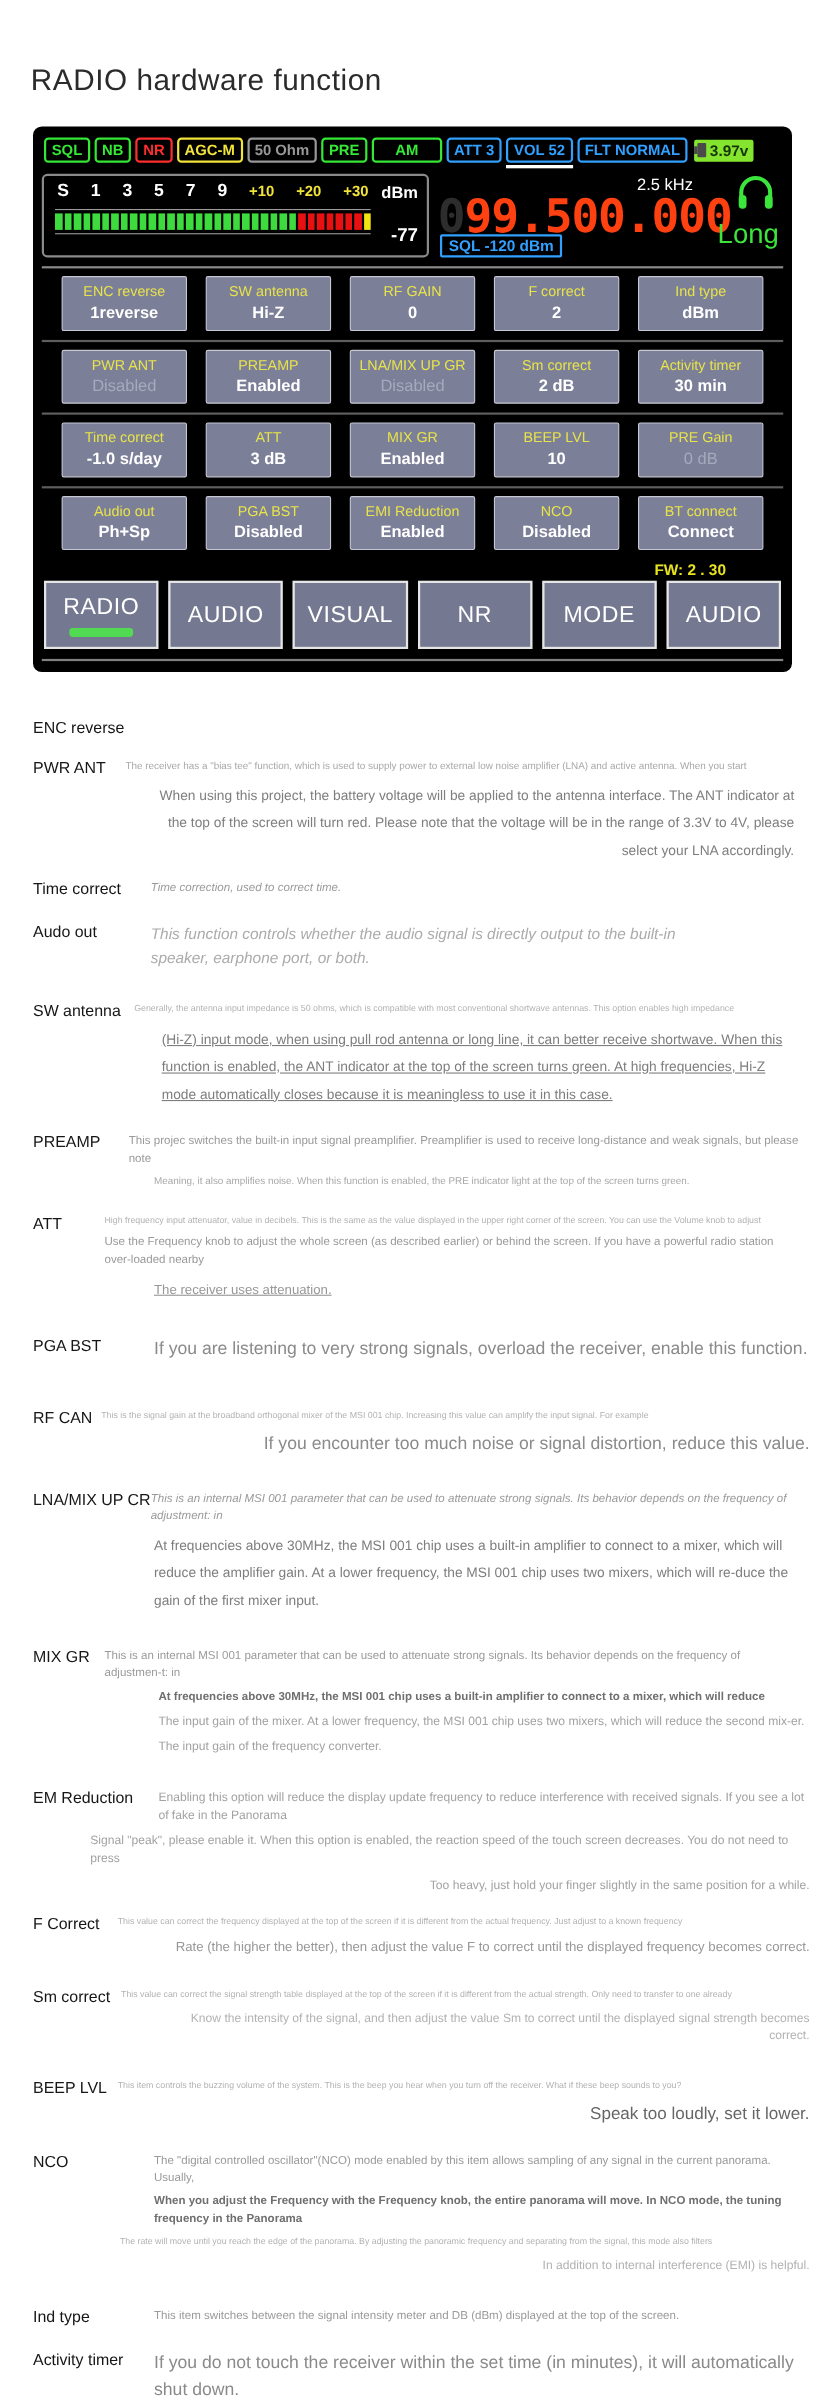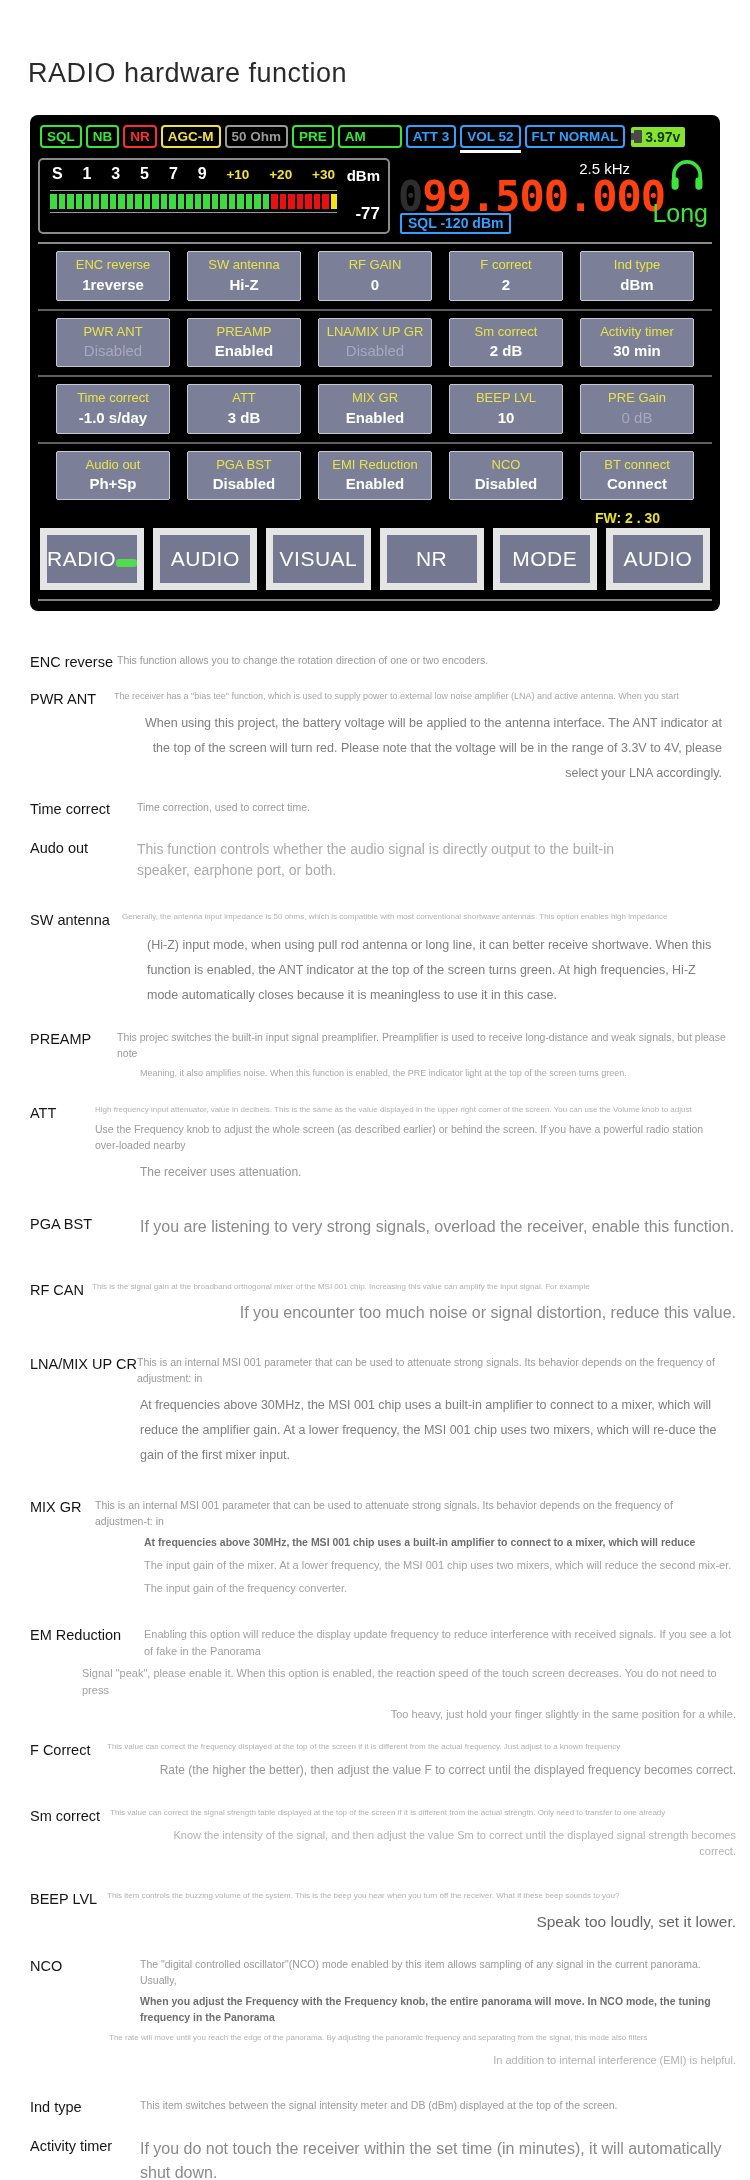--- a/index.html
+++ b/index.html
@@ -12,21 +12,21 @@
   
   .screen { width:690px; margin-left:30px; background:#000; border-radius:8px; padding:6px 8px 10px 8px; }
 
   .status-row { display:flex; align-items:center; gap:4px; padding:4px 2px 6px 2px; }
   .badge { border:2px solid; border-radius:4px; font-size:13.5px; font-weight:bold; padding:2px 5px; white-space:nowrap; position:relative; }
   .c-green { color:#35e835; border-color:#35e835; }
   .c-red { color:#ff2e2e; border-color:#ff2e2e; }
   .c-yellow { color:#f2e33a; border-color:#f2e33a; }
   .c-gray { color:#989898; border-color:#989898; }
   .c-blue { color:#31a0ff; border-color:#31a0ff; }
-  .wide { min-width:64px; text-align:left; }
+  .wide { min-width:64px; text-align:center; }
   .uline::after { content:''; position:absolute; left:-2px; right:-2px; bottom:-7px; height:3px; background:#fff; }
   .battery { margin-left:2px; display:flex; align-items:center; gap:3px; background:#85e52e; color:#16330a; font-weight:bold; font-size:14px; padding:2px 5px 2px 3px; border-radius:2px; }
   .plug { width:8px; height:13px; background:#4a4a4a; border-radius:1px; position:relative; }
   .plug::before { content:''; position:absolute; left:-3px; top:3px; width:3px; height:7px; background:#4a4a4a; }
 
   .meter-freq-row { display:flex; margin-top:4px; height:76px; }
   .smeter-box { width:352px; border:2px solid #8a8a8a; border-radius:5px; padding:5px 8px 4px 10px; display:flex; gap:6px; }
   .smeter-left { flex:1; display:flex; flex-direction:column; }
   .scale-row { display:flex; justify-content:space-between; align-items:baseline; height:22px; padding:0 2px; }
   .scale-lbl { color:#fff; font-weight:bold; font-size:16px; }
@@ -53,21 +53,21 @@
   .grid-row { display:flex; gap:17px; padding:7px 18px 8px 18px; }
   .grid-row + .grid-row { border-top:2px solid #5e5e5e; }
   .grid-btn { flex:1; background:#7b7f98; border:1px solid #c6c8d4; border-radius:2px; text-align:center; padding:4px 2px 5px 2px; }
   .g-label { color:#e8e34a; font-size:13px; line-height:1.35; }
   .g-value { color:#fff; font-size:15px; font-weight:bold; line-height:1.4; }
   .g-value.dim { color:#a7aabd; font-weight:normal; }
 
   .fw-line { color:#e8e320; font-weight:bold; font-size:14px; text-align:right; padding:2px 52px 2px 0; }
 
   .tab-row { display:flex; gap:9px; padding:0 2px; }
-  .tab { flex:1; height:62px; background:#747890; border:7px solid #e5e5e5; display:flex; flex-direction:row; align-items:center; justify-content:center; }
+  .tab { flex:1; height:62px; background:#747890; border:2px solid #e5e5e5; display:flex; flex-direction:column; align-items:center; justify-content:center; }
   .tab-label { color:#fff; font-size:21px; letter-spacing:0.5px; }
   .tab-underline { width:58%; height:8px; border-radius:3px; background:#52db52; margin-top:7px; }
   .tab:not(.active) .tab-label { margin-top:0; }
   .screen-bottom-line { border-top:2px solid #808080; margin-top:9px; }
 
   
   .docs { margin-top:42px; padding:0 14px 0 30px; }
   .doc-row { display:flex; }
   .term { width:92px; flex-shrink:0; color:#161616; font-size:14.5px; white-space:nowrap; padding-top:1px; }
   .desc { flex:1; min-width:0; }
@@ -78,23 +78,23 @@
   .sl   { font-size:14px;   color:#ababab; max-width:500px; }
   .s2   { font-size:11px;   color:#a2a2a2; max-width:648px; }
   .s2l  { font-size:11px;   color:#b2b2b2; }
   .sd   { font-size:10.5px; color:#6f6f6f; font-weight:bold; max-width:628px; }
   .m2   { font-size:12px;   color:#979797; }
   .big  { font-size:12.5px; color:#7e7e7e; line-height:2.0; max-width:578px; }
   .d    { font-size:16px;   color:#8a8a8a; }
   .l    { font-size:15.5px; color:#666; }
   .ml-40{ margin-left:-40px; } .ml-30{ margin-left:-30px; } .ml-27{ margin-left:-27px; }
   .ml-15{ margin-left:-15px; } .ml-13{ margin-left:-13px; } .ml-12{ margin-left:-12px; } .ml-8 { margin-left:-8px; }  .ml-5 { margin-left:-5px; }
-  .ml0  { margin-left:0; }     .ml15 { margin-left:15px; }  .ml18 { margin-left:18px; }
+  .ml0  { margin-left:0; }     .ml15 { margin-left:15px;font-style:italic; }  .ml18 { margin-left:18px; }
   .ml22 { margin-left:22px; }  .ml25 { margin-left:25px; }
-  .mt6  { margin-top:6px; }    .mt8  { margin-top:8px;text-align:right; }    .mt10 { margin-top:10px; }
+  .mt6  { margin-top:6px; }    .mt8  { margin-top:8px;text-align:right; }    .mt10 { margin-top:10px;text-decoration:underline; }
 
   .doc-row:nth-of-type(1){margin-bottom:20px} .doc-row:nth-of-type(2){margin-bottom:14px}
   .doc-row:nth-of-type(3){margin-bottom:22px} .doc-row:nth-of-type(4){margin-bottom:30px}
   .doc-row:nth-of-type(5){margin-bottom:22px} .doc-row:nth-of-type(6){margin-bottom:24px}
   .doc-row:nth-of-type(7){margin-bottom:34px} .doc-row:nth-of-type(8){margin-bottom:42px}
   .doc-row:nth-of-type(9){margin-bottom:30px} .doc-row:nth-of-type(10){margin-bottom:30px}
   .doc-row:nth-of-type(11){margin-bottom:30px} .doc-row:nth-of-type(12){margin-bottom:18px}
   .doc-row:nth-of-type(13){margin-bottom:28px} .doc-row:nth-of-type(14){margin-bottom:30px}
   .doc-row:nth-of-type(15){margin-bottom:24px} .doc-row:nth-of-type(16){margin-bottom:30px}
   .doc-row:nth-of-type(17){margin-bottom:22px} .doc-row:nth-of-type(18){margin-bottom:30px}
@@ -310,23 +310,20 @@
         <div class="tab">
           <div class="tab-label">AUDIO</div>
         </div>
       </div>
     <div class="screen-bottom-line"></div>
   </div>
 
   <div class="docs" id="docs">
       <div class="doc-row">
         <div class="term">ENC reverse</div>
-        <div class="desc">
-          <p class="para s ml-5">This function allows you to change the rotation direction of one or two encoders.</p>
-        </div>
       </div>
       <div class="doc-row">
         <div class="term">PWR ANT</div>
         <div class="desc">
           <p class="para xs ml-8">The receiver has a "bias tee" function, which is used to supply power to external low noise amplifier (LNA) and active antenna. When you start</p>
           <p class="para big ml22 mt8">When using this project, the battery voltage will be applied to the antenna interface. The ANT indicator at the top of the screen will turn red. Please note that the voltage will be in the range of 3.3V to 4V, please select your LNA accordingly.</p>
         </div>
       </div>
       <div class="doc-row">
         <div class="term">Time correct</div>

